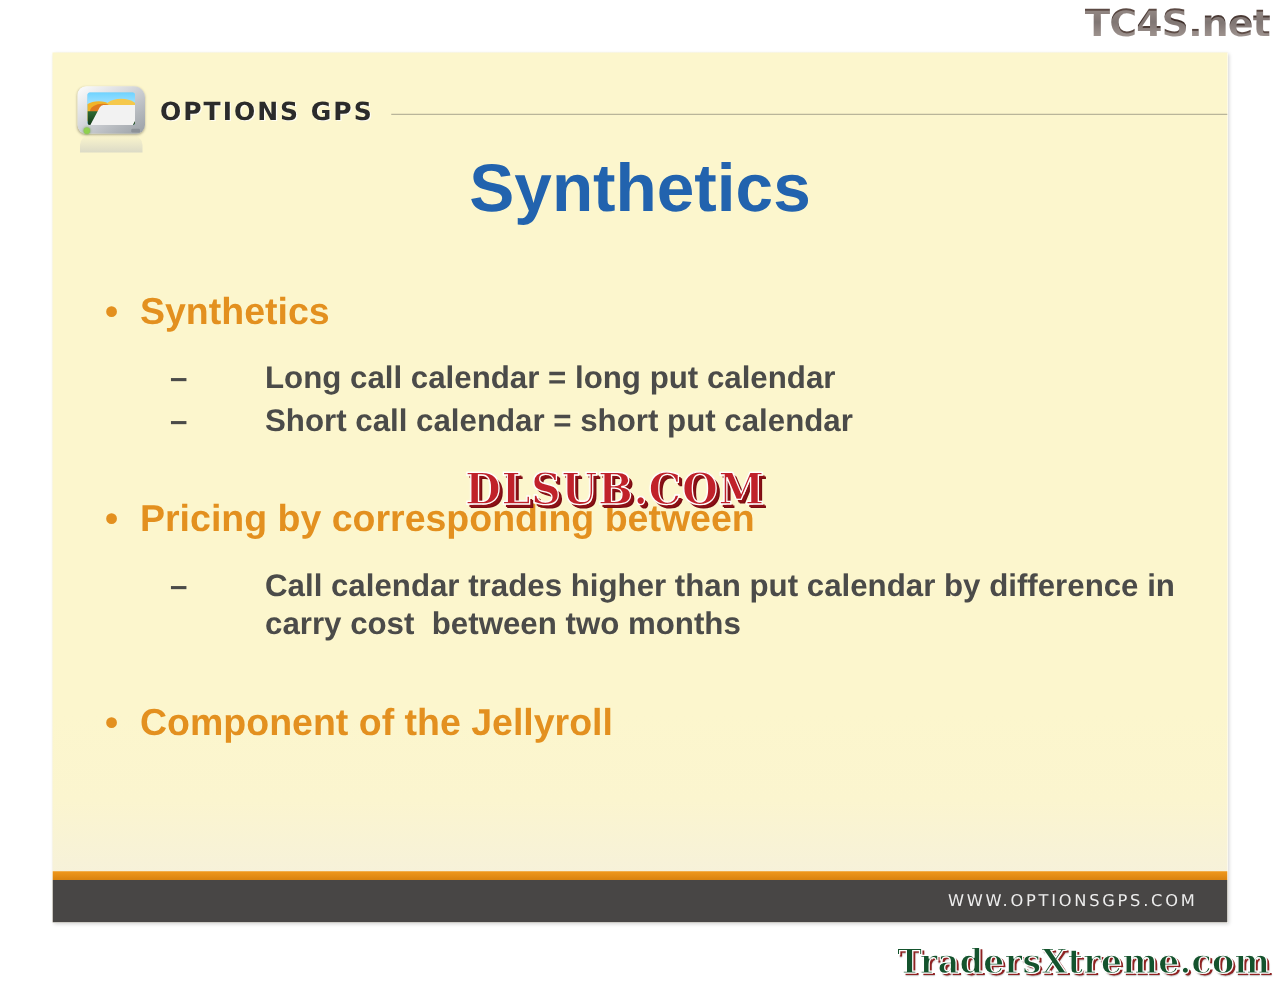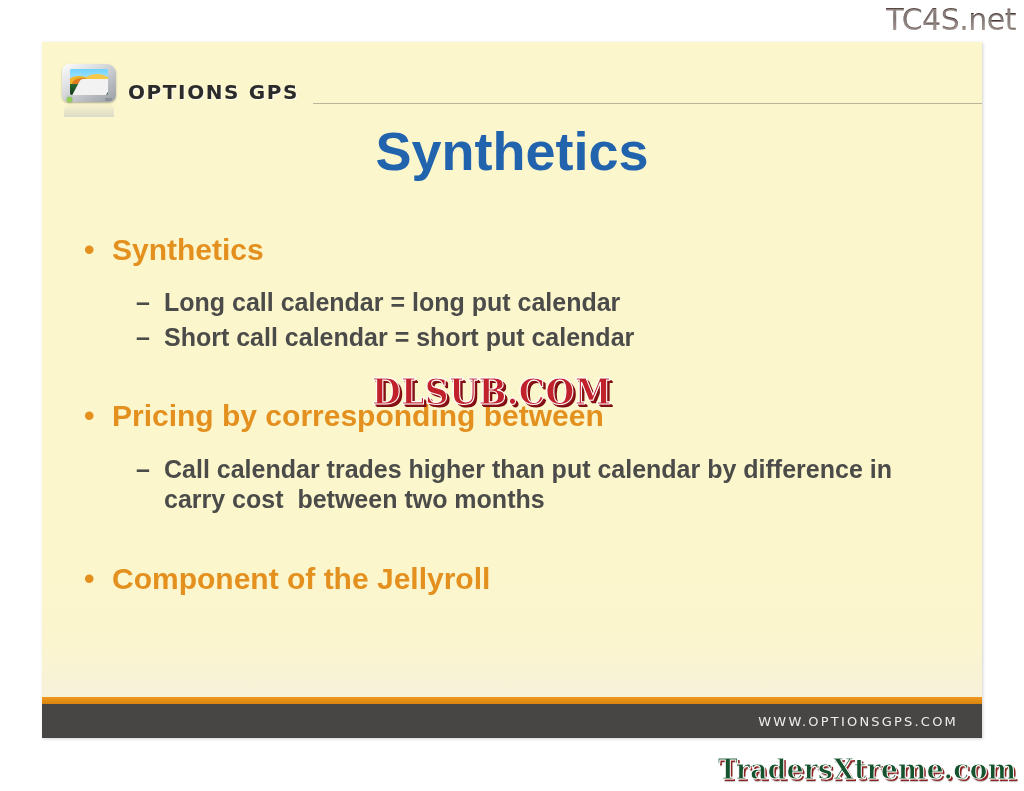--- a/index.html
+++ b/index.html
@@ -15,21 +15,21 @@
     font-family: "Liberation Sans", sans-serif;
     background: #ffffff;
   }
 
   
   .tc4s-brand {
     position: absolute;
     top: 2px;
     right: 8px;
     font-family: "DejaVu Sans", sans-serif;
-    font-weight: normal;
+    font-weight: bold;
     font-size: 30px;
     letter-spacing: -0.5px;
     color: #4a3b36;
     background: linear-gradient(180deg, #6d5a53 0%, #3b2c28 45%, #8d7a72 100%);
     -webkit-background-clip: text;
     background-clip: text;
     -webkit-text-fill-color: transparent;
     text-shadow: 0 1px 0 rgba(255,255,255,0.35);
     z-index: 40;
   }
@@ -47,25 +47,25 @@
         #fbf5cf 86%,
         #f7f2d8 93%,
         #f3efe0 100%);
     box-shadow: 1px 1px 3px rgba(0,0,0,0.18);
     overflow: hidden;
   }
 
   
   .slide-header {
     position: absolute;
-    left: 0; top: 0;
+    left: 0; top: 16px;
     width: 100%;
     height: 62px;
     display: flex;
-    align-items: flex-end;
+    align-items: center;
   }
   .logo-badge {
     margin-left: 20px;
     width: 54px;
     height: 40px;
     position: relative;
     flex: 0 0 auto;
   }
   .gps-shell {
     position: absolute;
@@ -172,21 +172,21 @@
     font-weight: bold;
     font-size: 25px;
     line-height: 1.22;
     margin: 4px 0 0 52px;
   }
   .lvl2 .dash {
     flex: 0 0 auto;
     width: 28px;
     color: #4b4b49;
   }
-  .lvl2 .txt { flex: 1 1 auto; max-width: 780px; white-space: pre-wrap; }
+  .lvl2 .txt { flex: 1 1 auto; max-width: 780px; white-space: pre-wrap; margin-left: 48px; }
   .gap-sm { height: 12px; }
   .gap-lg { height: 46px; }
 
   
   .dlsub {
     position: absolute;
     left: 330px;
     top: 330px;
     font-family: "DejaVu Serif", serif;
     font-weight: bold;

